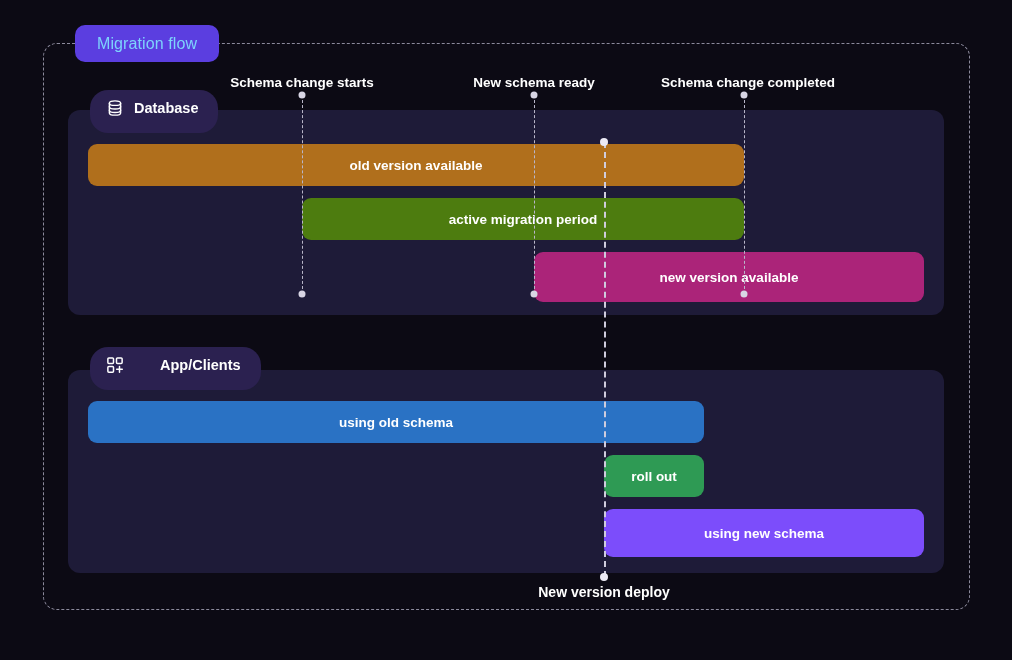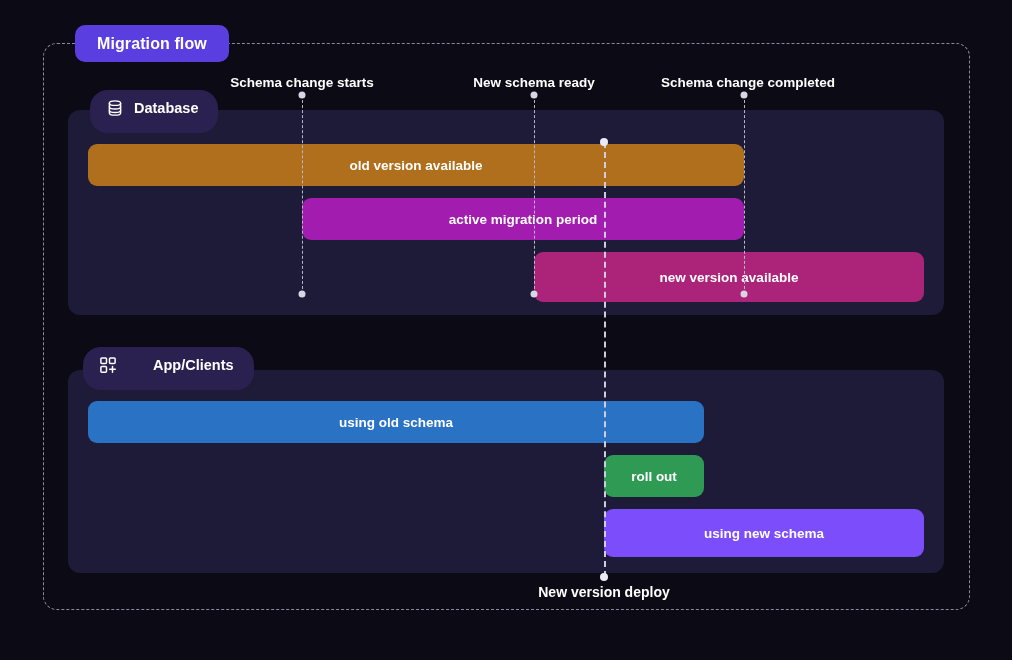--- a/index.html
+++ b/index.html
@@ -22,22 +22,22 @@
   }
 
   
   .title-pill{
     position:absolute;left:75px;top:25px;
     height:37px;
     display:flex;align-items:center;justify-content:center;
     padding:0 22px;
     background:#5b3ee0;
     border-radius:10px;
-    color:#ffffff;
-    font-size:16px;font-weight:bold;
+    color:#7dd3fc;
+    font-size:16px;font-weight:normal;
     letter-spacing:.1px;
     white-space:nowrap;
     z-index:30;
   }
 
   
   .panel{
     position:absolute;left:68px;width:876px;
     background:#1e1b38;
     border-radius:12px;
@@ -52,21 +52,21 @@
     display:flex;align-items:center;gap:10px;
     padding:0 20px 8px 16px;
     background:#2b2150;
     border-radius:18px;
     color:#ffffff;
     font-size:14.5px;font-weight:bold;
     white-space:nowrap;
     z-index:25;
   }
   #pill-db{left:90px;top:90px;}
-  #pill-app{left:83px;top:347px;gap:36px;}
+  #pill-app{left:90px;top:347px;gap:36px;}
   .sect-pill .ico{display:flex;align-items:center;justify-content:center;width:18px;height:18px;}
   .sect-pill svg{display:block;}
 
   
   .marker-label{
     position:absolute;
     transform:translateX(-50%);
     color:#ffffff;
     font-size:13.5px;font-weight:bold;
     white-space:nowrap;
@@ -171,21 +171,21 @@
 
   <div class="deploy-dot" style="left:604px;top:142px;"></div>
   <div class="deploy-line" style="left:604px;top:142px;height:435px;"></div>
   <div class="deploy-dot" style="left:604px;top:577px;"></div>
   <div class="deploy-label" style="left:604px;top:584px;">New version deploy</div>
 
   <div class="bar" style="left:88px;top:144px;width:656px;height:42px;background:#b06f1c;">
     <span>old version available</span>
   </div>
 
-  <div class="bar" style="left:302px;top:198px;width:442px;height:42px;background:#a21caf;">
+  <div class="bar" style="left:302px;top:198px;width:442px;height:42px;background:#4d7c0f;">
     <span>active migration period</span>
   </div>
 
   <div class="bar" style="left:534px;top:252px;width:390px;height:50px;background:#ab2479;">
     <span>new version available</span>
   </div>
 
   <div class="bar" style="left:88px;top:401px;width:616px;height:42px;background:#2a72c4;">
     <span>using old schema</span>
   </div>

